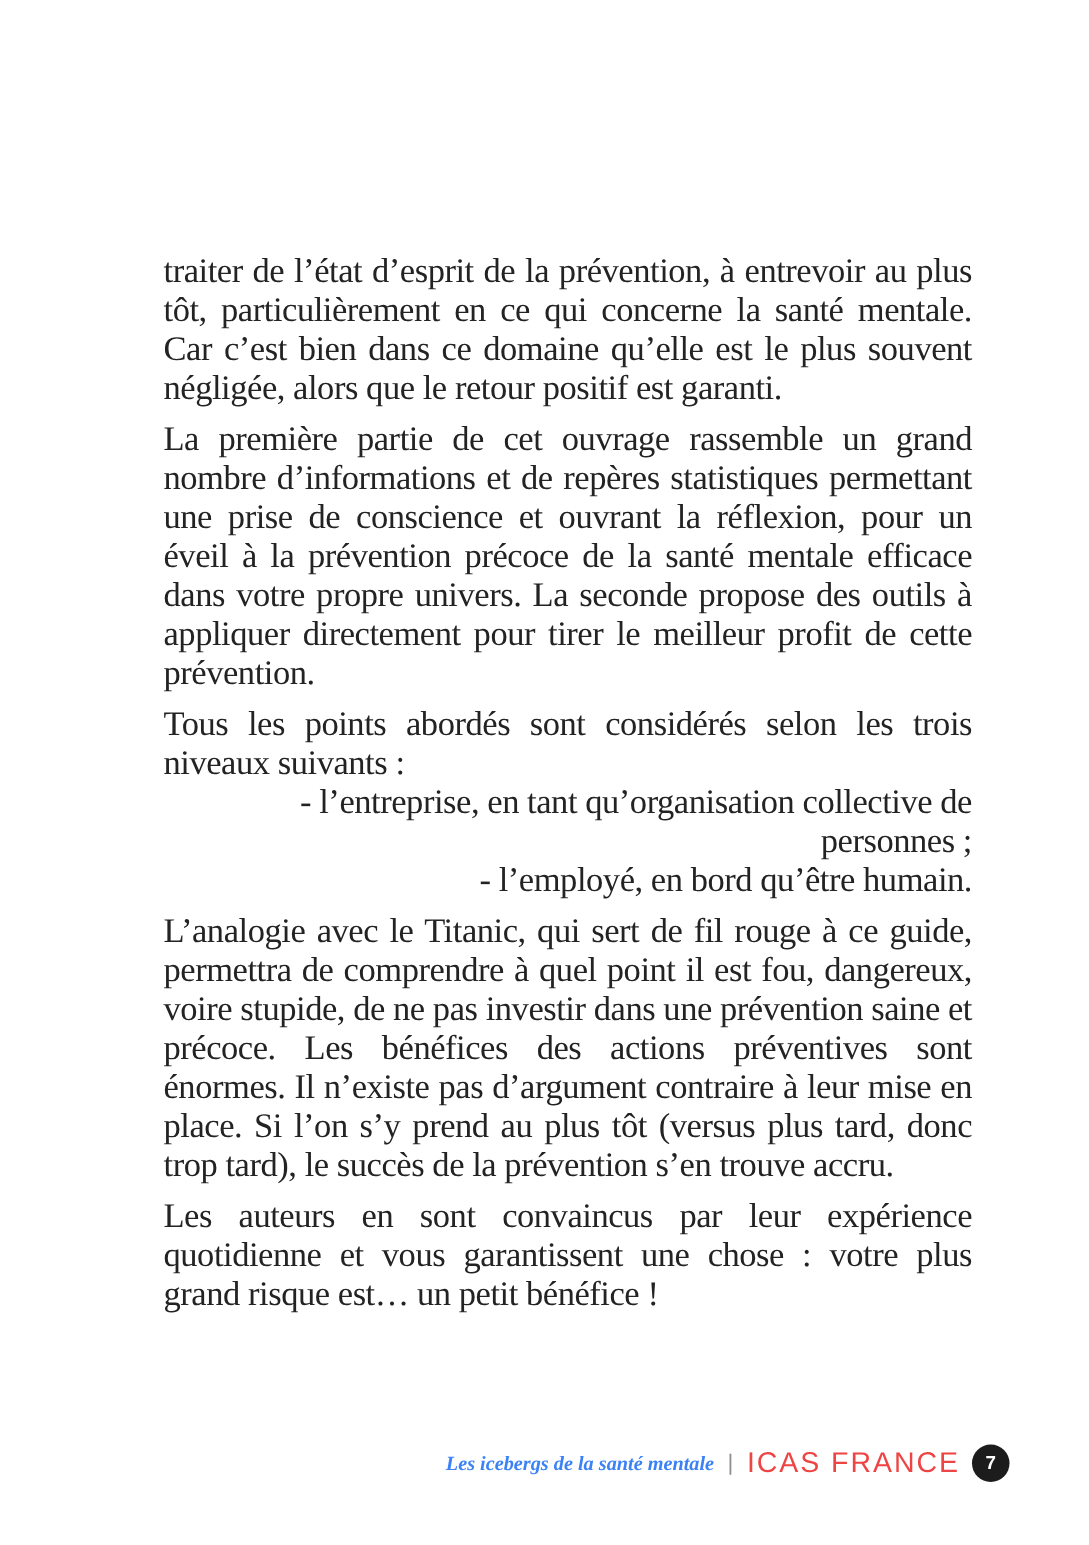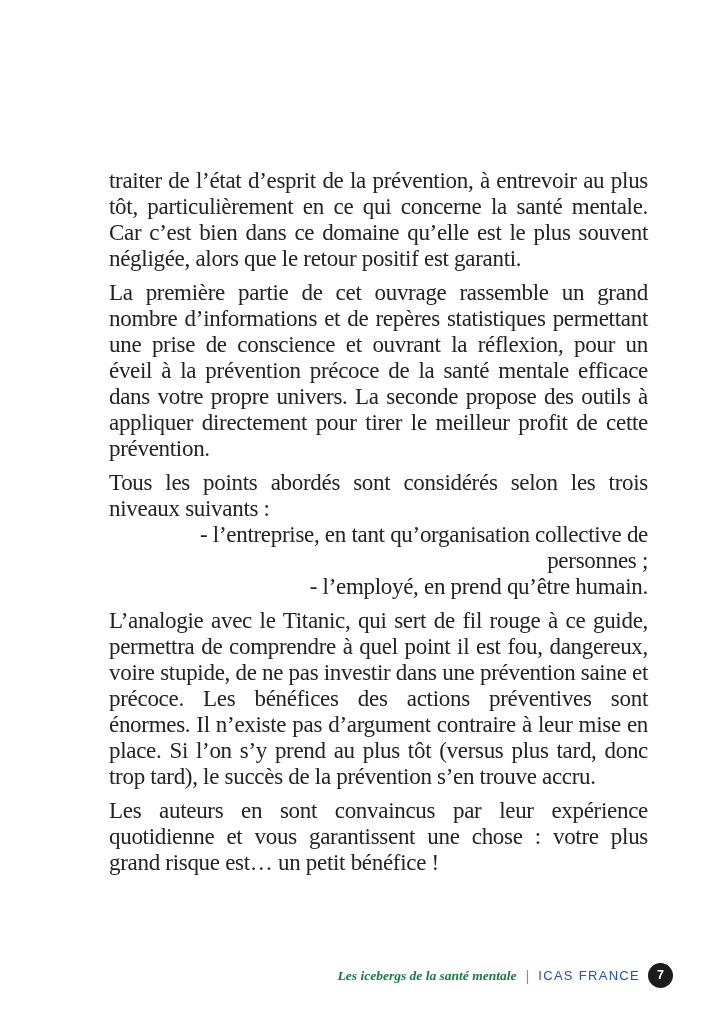--- a/index.html
+++ b/index.html
@@ -40,35 +40,35 @@
     top: 963px;
     display: flex;
     align-items: center;
     gap: 8px;
   }
   .footer-title {
     font-family: "Liberation Serif", serif;
     font-style: italic;
     font-weight: bold;
     font-size: 13.5px;
-    color: #15803d;
+    color: #3b82f6;
     white-space: nowrap;
   }
   .footer-sep {
     font-family: "Liberation Sans", sans-serif;
     font-weight: normal;
     font-size: 15px;
     color: #8f8f8f;
     margin: 0 1px;
   }
   .footer-pub {
     font-family: "Liberation Sans", sans-serif;
-    font-size: 13px;
+    font-size: 19px;
     letter-spacing: 1.3px;
-    color: #1d4ed8;
+    color: #ef4444;
     white-space: nowrap;
   }
   .page-badge {
     width: 25px;
     height: 25px;
     border-radius: 50%;
     background: #1c1c1c;
     color: #ffffff;
     display: flex;
     align-items: center;
@@ -86,21 +86,21 @@
 
   <div class="text-block">
 
     <p class="para">traiter de l’état d’esprit de la prévention, à entrevoir au plus tôt, particulièrement en ce qui concerne la santé mentale. Car c’est bien dans ce domaine qu’elle est le plus souvent négligée, alors que le retour positif est garanti.</p>
 
     <p class="para">La première partie de cet ouvrage rassemble un grand nombre d’informations et de repères statistiques permettant une prise de conscience et ouvrant la réflexion, pour un éveil à la prévention précoce de la santé mentale efficace dans votre propre univers. La seconde propose des outils à appliquer directement pour tirer le meilleur profit de cette prévention.</p>
 
     <div class="para">
       <div>Tous les points abordés sont considérés selon les trois niveaux suivants&nbsp;:</div>
       <div class="list-line">- l’entreprise, en tant qu’organisation collective de personnes&nbsp;;</div>
-      <div class="list-line">- l’employé, en prend qu’être humain.</div>
+      <div class="list-line">- l’employé, en bord qu’être humain.</div>
     </div>
 
     <p class="para"><span>L’analogie avec le </span><span class="italic">Titanic</span><span>, qui sert de fil rouge à ce guide, permettra de comprendre à quel point il est fou, dangereux, voire stupide, de ne pas investir dans une prévention saine et précoce. Les bénéfices des actions préventives sont énormes. Il n’existe pas d’argument contraire à leur mise en place. Si l’on s’y prend au plus tôt (versus plus tard, donc trop tard), le succès de la prévention s’en trouve accru.</span></p>
 
     <p class="para">Les auteurs en sont convaincus par leur expérience quotidienne et vous garantissent une chose&nbsp;: votre plus grand risque est… un petit bénéfice&nbsp;!</p>
 
 
   </div>
 
   <div class="page-footer">

